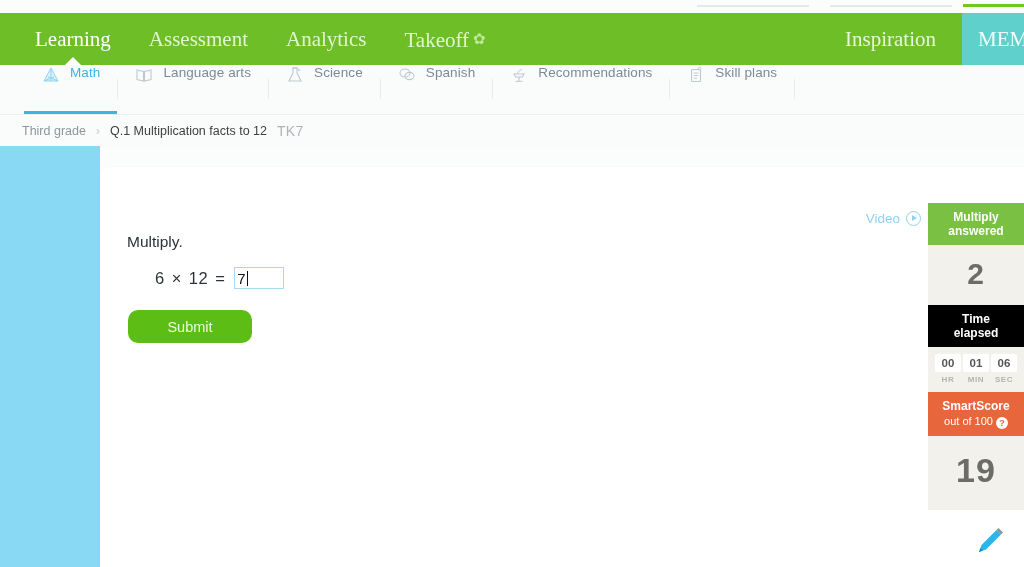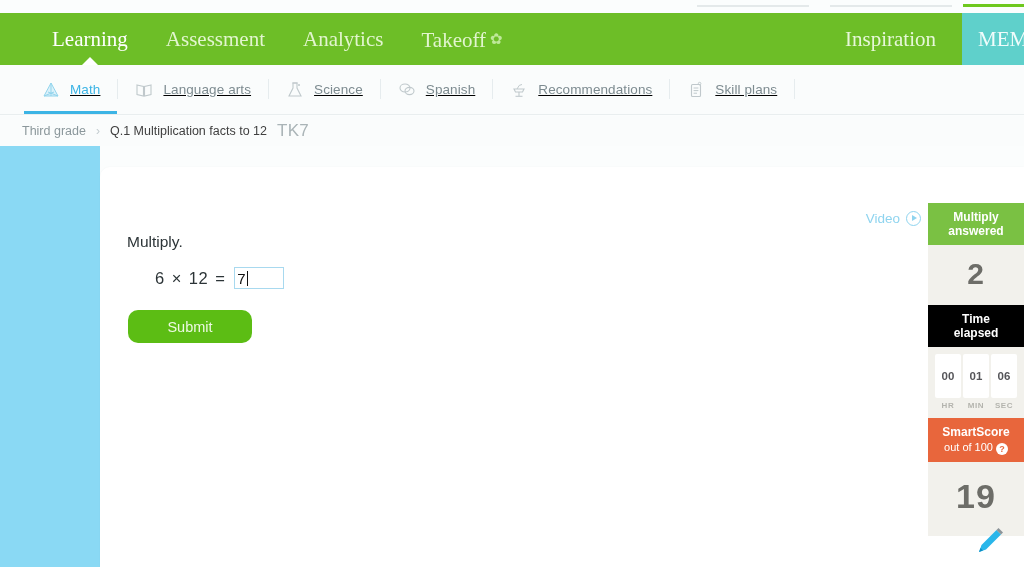--- a/index.html
+++ b/index.html
@@ -45,21 +45,20 @@
     width: 1024px; height: 52px;
     background: #6dbe27;
     display: flex;
     align-items: center;
   }
   .mainnav-inner {
     display: flex;
     align-items: center;
     height: 68px;
     padding-left: 16px;
-    margin-left: 17px;
   }
   .nav-item {
     font-family: "Liberation Serif", serif;
     font-size: 21px;
     color: #e2f5cf;
     padding: 0 19px;
     height: 52px;
     line-height: 52px;
     white-space: nowrap;
     position: relative;
@@ -124,27 +123,25 @@
     top: 65px; left: 0;
     width: 1024px; height: 50px;
     background: #fafcfc;
     border-bottom: 1px solid #e9eeef;
     display: flex;
     align-items: center;
     padding-left: 24px;
   }
   .subject {
     display: flex;
-    align-items: center;
     height: 49px;
     padding: 0 17px;
     position: relative;
     cursor: pointer;
     white-space: nowrap;
-    text-decoration: underline;
   }
   .subject .s-label {
     font-size: 13.5px;
     color: #7d8b90;
     margin-left: 9px;
     letter-spacing: .1px;
   }
   .subject.active .s-label { color: #3cb4e5; }
   .subject.active::after {
     content: "";
@@ -167,21 +164,21 @@
     top: 116px; left: 0;
     width: 1024px; height: 30px;
     background: #fafcfc;
     display: flex;
     align-items: center;
     padding-left: 22px;
   }
   .bc-grade { font-size: 12.5px; color: #8b979b; cursor: pointer; }
   .bc-sep { margin: 0 10px; color: #c3cccf; font-size: 12px; }
   .bc-skill { font-size: 12.5px; color: #404040; cursor: pointer; }
-  .bc-code { font-size: 17px; color: #aab4b7; margin-left: 10px; letter-spacing: .3px; }
+  .bc-code { font-size: 14px; color: #aab4b7; margin-left: 10px; letter-spacing: .3px; }
 
   
   .page-body {
     position: absolute;
     top: 146px; left: 0;
     width: 1024px; height: 421px;
     background: #fbfdfd;
   }
   .blue-rail {
     position: absolute;
@@ -312,21 +309,21 @@
     display: flex;
     justify-content: center;
     padding: 7px 0 8px;
   }
   .timer-cell { width: 28px; text-align: center; }
   .timer-num {
     background: #ffffff;
     color: #56565a;
     font-size: 11.5px;
     font-weight: bold;
-    padding: 16px 0;
+    padding: 3px 0;
     border-radius: 2px;
     margin: 0 1px;
   }
   .timer-lbl {
     font-size: 8px;
     color: #b4b4ae;
     font-weight: bold;
     letter-spacing: .6px;
     margin-top: 3px;
   }

